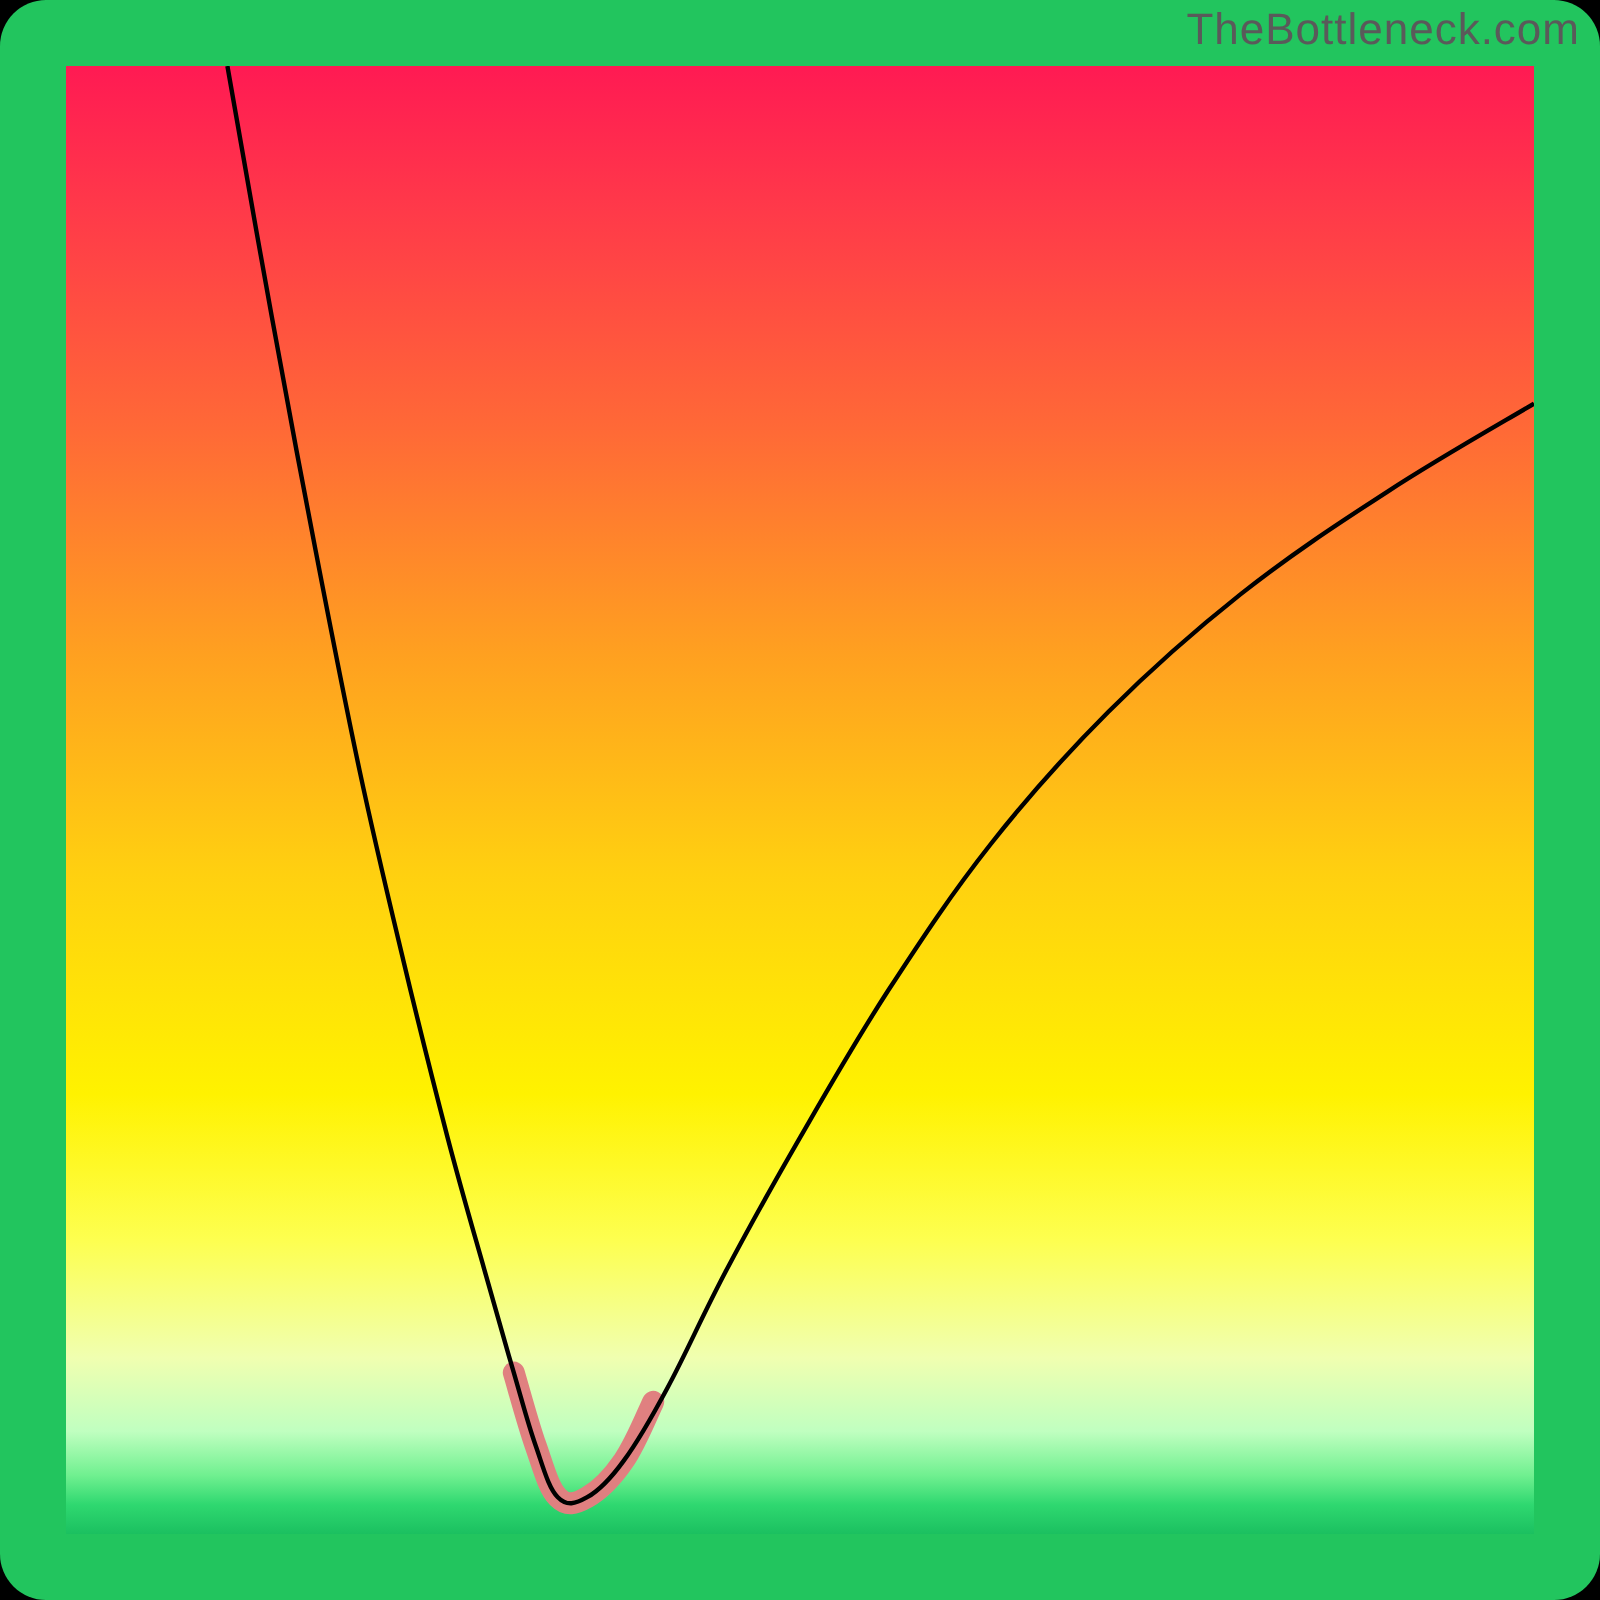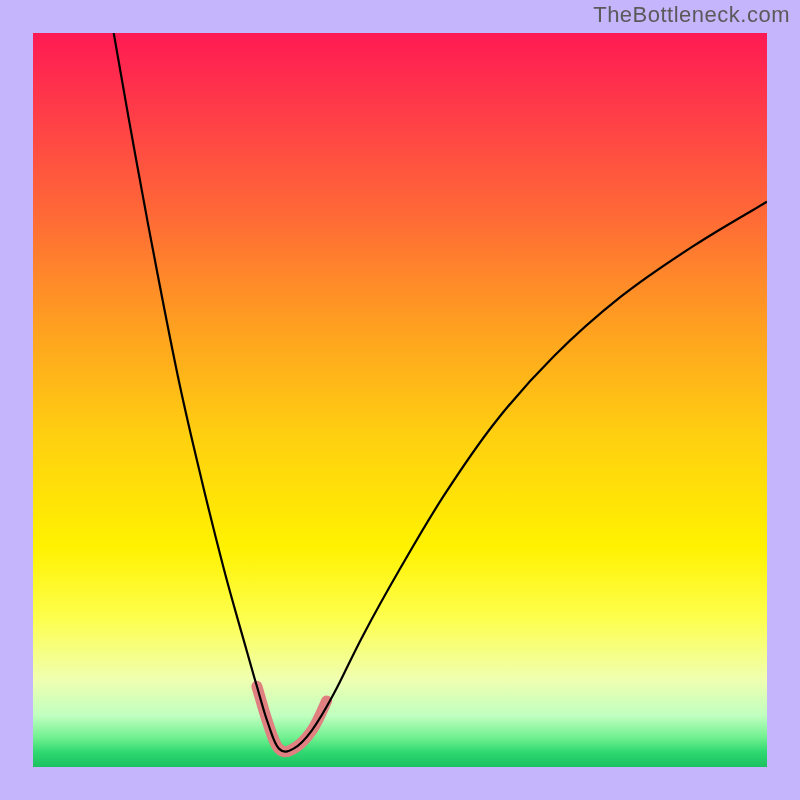--- a/index.html
+++ b/index.html
@@ -10,21 +10,22 @@
     background: #000000;
     overflow: hidden;
     font-family: Arial, Helvetica, sans-serif;
   }
   .frame {
     position: absolute;
     left: 0;
     top: 0;
     width: 800px;
     height: 800px;
-    background: #c4b5fd;
+    background: #22c55e;
+    border-radius: 23px;
   }
   .plot-area {
     position: absolute;
     left: 33px;
     top: 33px;
     width: 734px;
     height: 734px;
     
     background: linear-gradient(
       to bottom,

